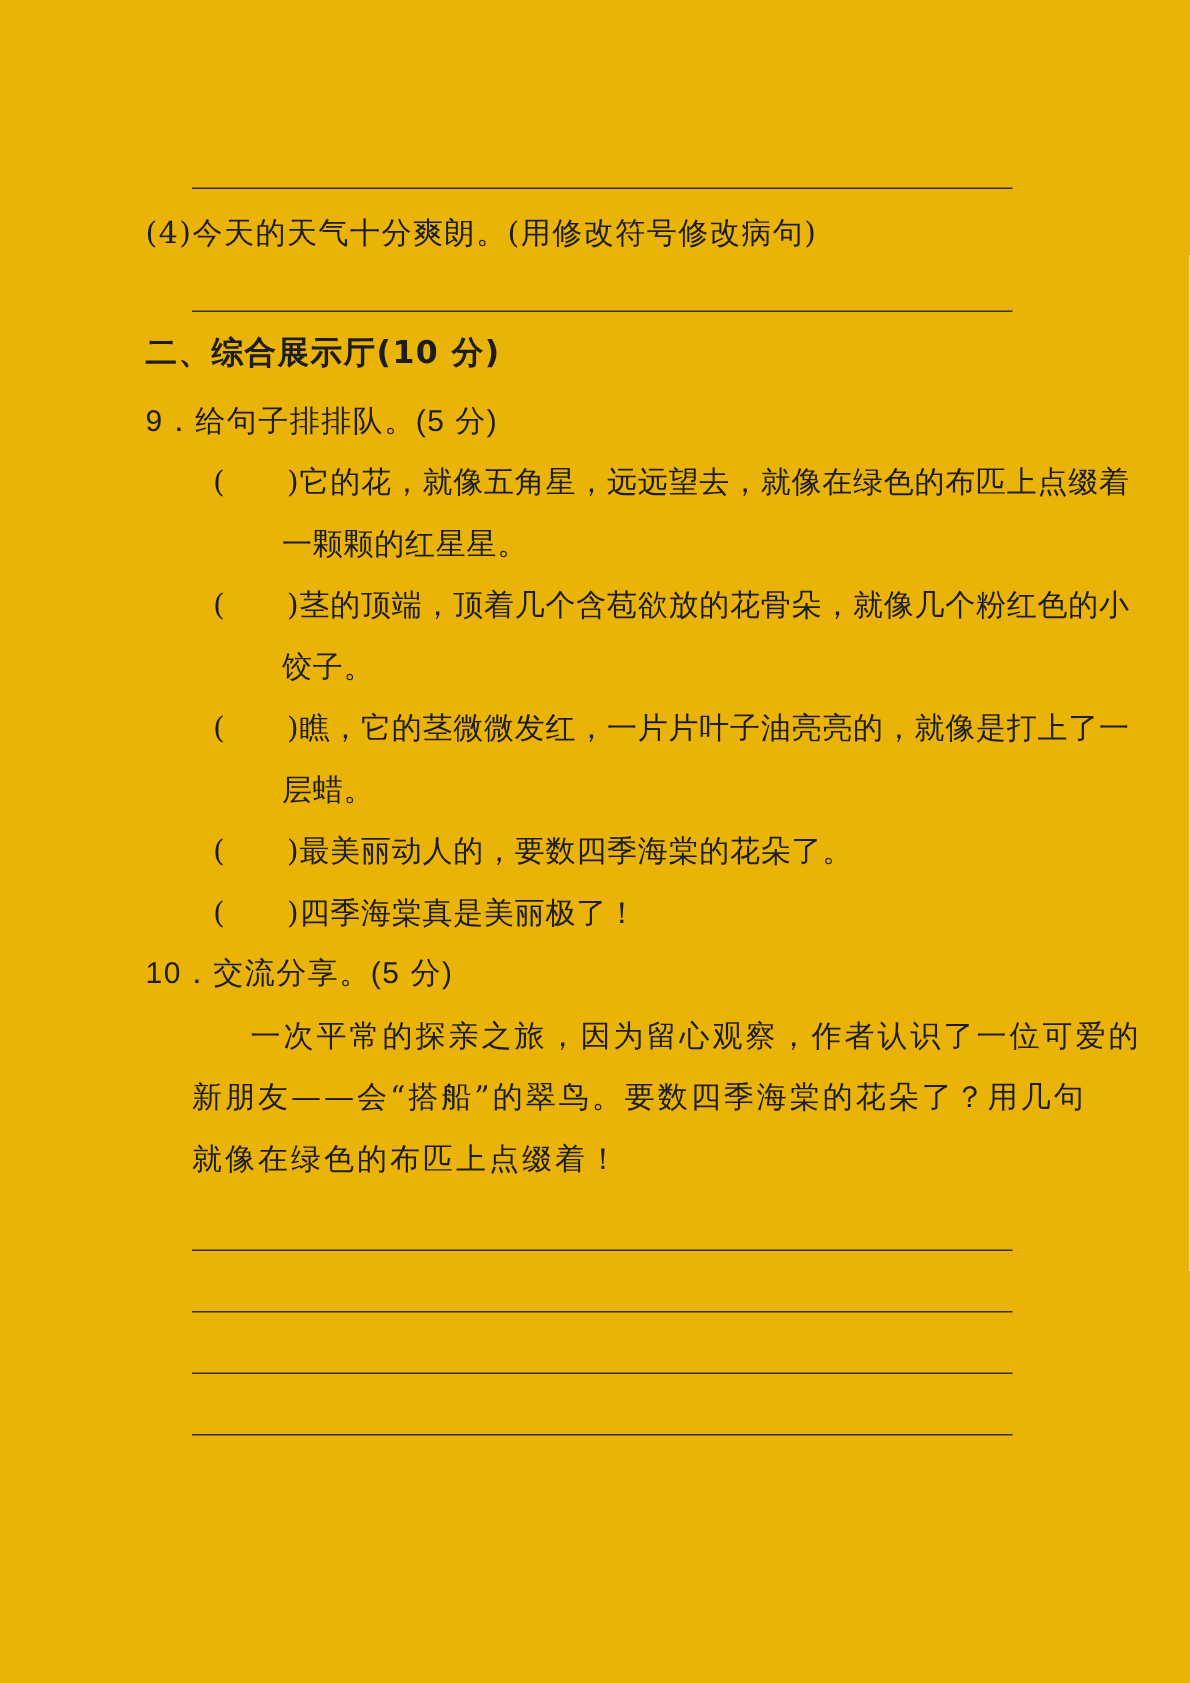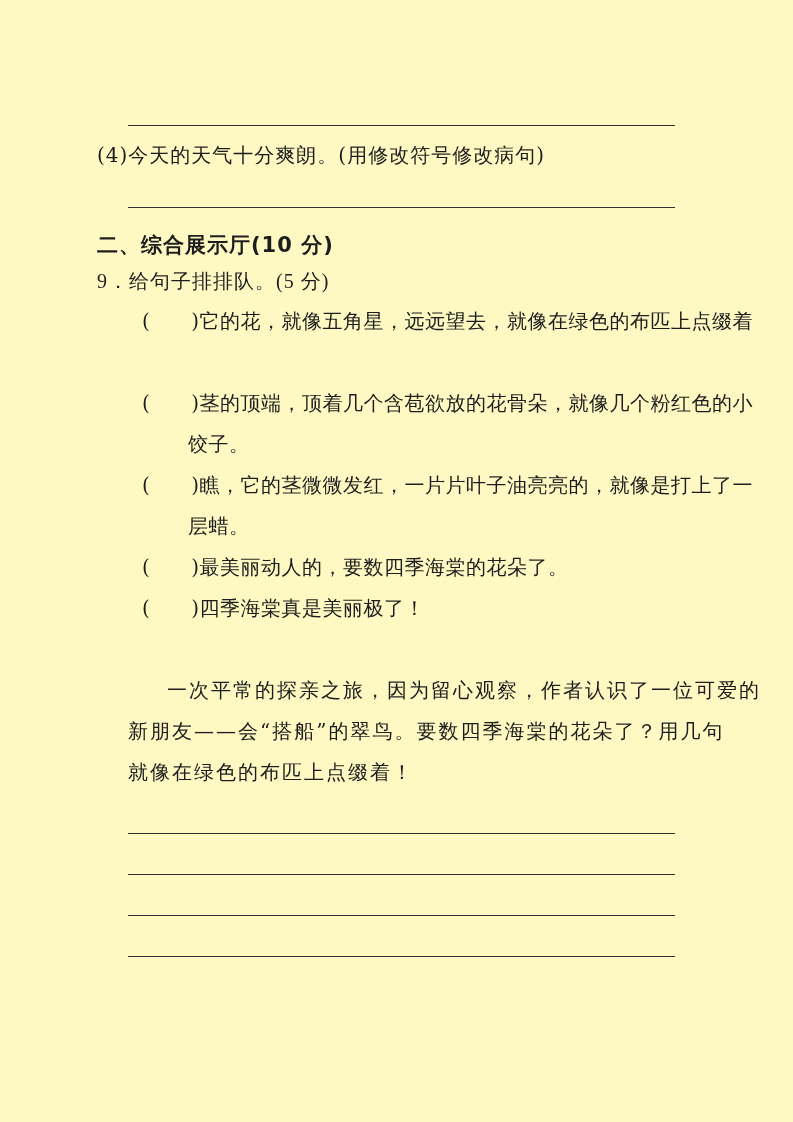--- a/index.html
+++ b/index.html
@@ -1,20 +1,20 @@
 <!DOCTYPE html>
 <html><head>
 <meta charset="utf-8">
 <style>
   html, body { margin: 0; padding: 0; background: #ffffff; }
   .page {
     position: relative;
     width: 793px;
     height: 1122px;
-    background: #fef9c3;
+    background: #eab308;
     color: #1d1d1d;
     overflow: hidden;
     font-family: "DejaVu Serif", serif;
   }
   .abs { position: absolute; }
 
   .rule {
     position: absolute;
     left: 128px;
     width: 547px;
@@ -33,21 +33,21 @@
     white-space: nowrap;
   }
 
   .q-label {
     position: absolute;
     left: 97px;
     font-size: 20px;
     line-height: 41px;
     letter-spacing: 1px;
     white-space: nowrap;
-    font-family: Liberation Serif, serif;
+    font-family: Liberation Sans, sans-serif;
   }
 
   .sub-item {
     position: absolute;
     left: 97px;
     font-size: 20px;
     line-height: 41px;
     letter-spacing: 1px;
     white-space: nowrap;
     font-family: "DejaVu Serif", serif;
@@ -82,46 +82,48 @@
 <body>
 
 <div class="page">
 
   <div class="rule" style="top:125px"></div>
 
   <div class="sub-item abs" style="top:135px">(4)今天的天气十分爽朗。(用修改符号修改病句)</div>
 
   <div class="rule" style="top:207px"></div>
 
-  <div class="section-heading" style="top:233px">二、综合展示厅(10 分)</div>
+  <div class="section-heading" style="top:223px">二、综合展示厅(10 分)</div>
 
   <div class="q-label" style="top:261px">9．给句子排排队。(5 分)</div>
 
   <div class="bracket-item" style="top:301px">
     <div class="bi-line"><span class="bracket">(  )</span><span>它的花，就像五角星，远远望去，就像在绿色的布匹上点缀着</span></div>
+    <div class="bi-line cont">一颗颗的红星星。</div>
   </div>
 
   <div class="bracket-item" style="top:465px">
     <div class="bi-line"><span class="bracket">(  )</span><span>瞧，它的茎微微发红，一片片叶子油亮亮的，就像是打上了一</span></div>
     <div class="bi-line cont">层蜡。</div>
   </div>
 
   <div class="bracket-item" style="top:383px">
     <div class="bi-line"><span class="bracket">(  )</span><span>茎的顶端，顶着几个含苞欲放的花骨朵，就像几个粉红色的小</span></div>
     <div class="bi-line cont">饺子。</div>
   </div>
 
   <div class="bracket-item" style="top:588px">
     <div class="bi-line"><span class="bracket">(  )</span><span>四季海棠真是美丽极了！</span></div>
   </div>
 
   <div class="bracket-item" style="top:547px">
     <div class="bi-line"><span class="bracket">(  )</span><span>最美丽动人的，要数四季海棠的花朵了。</span></div>
   </div>
 
+  <div class="q-label" style="top:629px">10．交流分享。(5 分)</div>
 
   <div class="paragraph" style="top:670px">
     <div class="p-line indent">一次平常的探亲之旅，因为留心观察，作者认识了一位可爱的</div>
     <div class="p-line">新朋友——会“搭船”的翠鸟。要数四季海棠的花朵了？用几句</div>
     <div class="p-line">就像在绿色的布匹上点缀着！</div>
   </div>
 
   <div class="rule" style="top:833px"></div>
   <div class="rule" style="top:874px"></div>
   <div class="rule" style="top:915px"></div>

